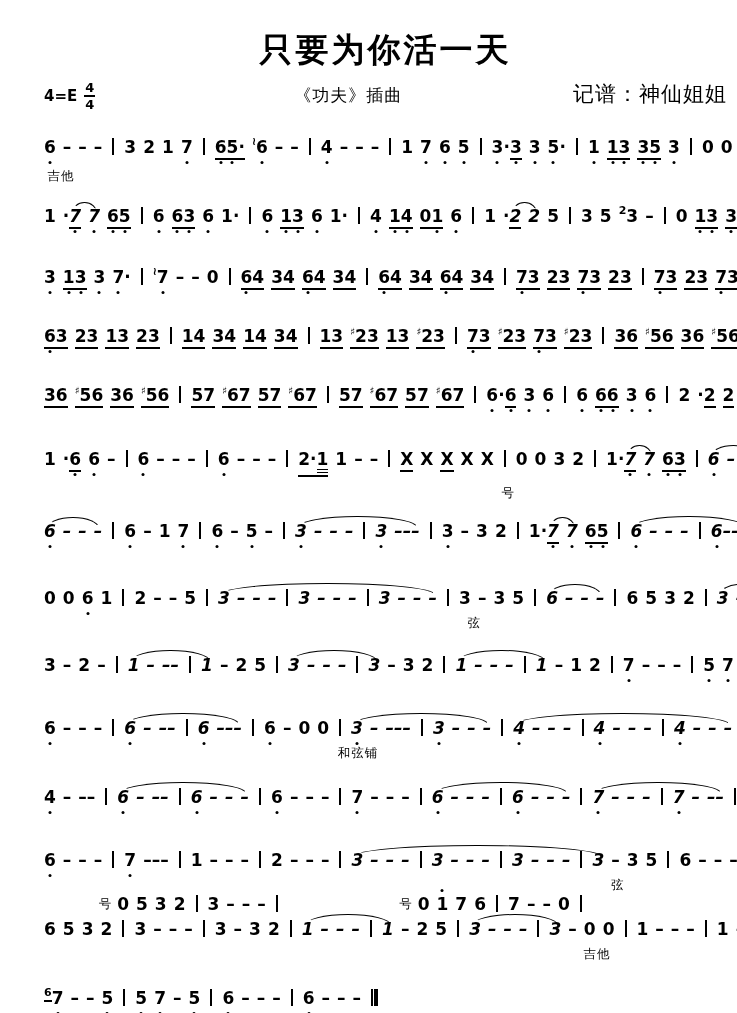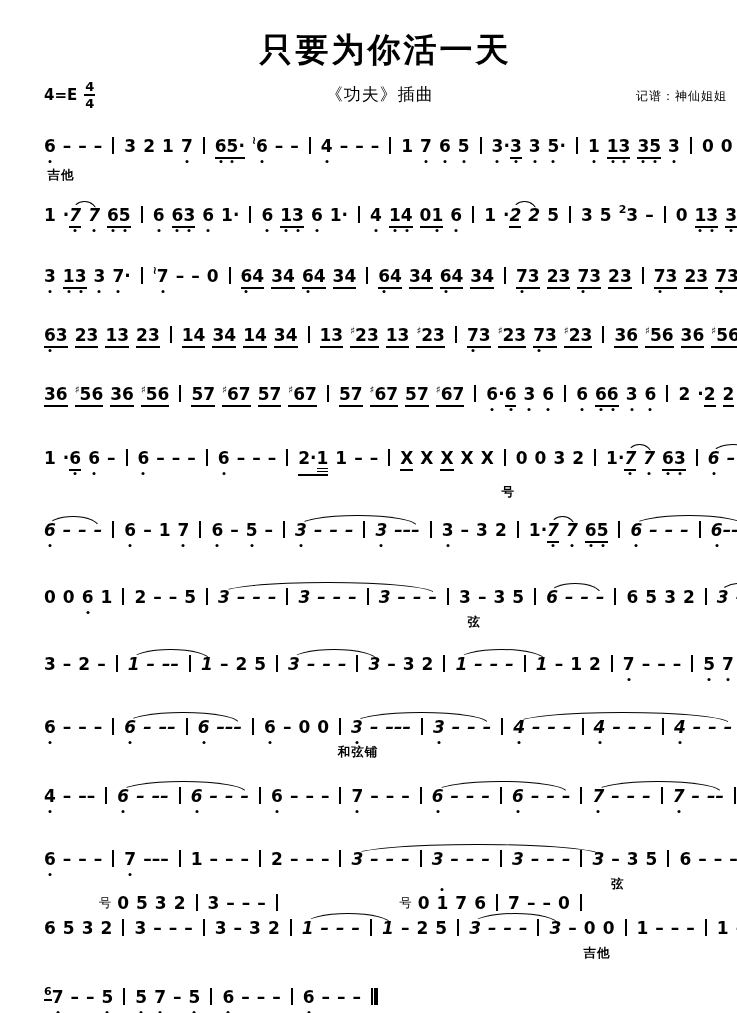--- a/index.html
+++ b/index.html
@@ -12,21 +12,21 @@
   
   .title{
     text-align:center;font-size:33px;font-weight:bold;letter-spacing:3px;
     margin:8px 0 10px 0;line-height:1.2;
   }
   .subrow{display:flex;align-items:baseline;justify-content:space-between;margin-bottom:16px;}
   .keysig{display:flex;align-items:center;font-size:15px;font-weight:bold;white-space:nowrap;}
   .ts{display:inline-flex;flex-direction:column;align-items:center;line-height:1;font-size:13px;font-weight:bold;margin-left:7px;}
   .ts-line{width:11px;height:2px;background:#000;margin:1px 0;}
   .subtitle{font-size:17px;letter-spacing:1px;transform:translateX(14px);text-align:center;}
-  .credit{font-size:12px;letter-spacing:1px;}
+  .credit{font-size:21px;letter-spacing:1px;}
   
   .lines{width:683px;}
   .line{position:relative;white-space:nowrap;padding:9px 0 9px 0;margin-bottom:27px;
         font-size:17px;font-weight:bold;line-height:1;}
   .line:nth-child(2),.line:nth-child(3),.line:nth-child(4){margin-bottom:19px;}
   .line:nth-child(5){margin-bottom:24px;}
   .line:nth-child(8){margin-bottom:31px;}
   .line:nth-child(10),.line:nth-child(12){margin-bottom:33px;}
   .line.twovoice{margin-top:30px;margin-bottom:31px;}
   .g{position:relative;display:inline-block;}
@@ -38,21 +38,21 @@
   .dash{display:inline-block;}
   .dot{display:inline-block;}
   .sharp{font-size:10px;vertical-align:7px;letter-spacing:0;}
   .grace{font-size:11px;vertical-align:8px;}
   .u1{display:inline-block;border-bottom:2px solid #000;padding-bottom:2px;}
   .u2{display:inline-block;border-bottom:4px double #000;padding-bottom:1px;}
   .slur{display:inline-block;position:relative;font-style:italic;}
   .slur::before{content:'';position:absolute;top:-6px;left:3px;right:3px;height:9px;
     border:1.6px solid transparent;border-top:1.6px solid #000;
     border-radius:50% 50% 0 0/100% 100% 0 0;}
-  .ml{position:absolute;top:100%;margin-top:1px;font-size:12.5px;font-weight:bold;letter-spacing:1px;}
+  .ml{position:absolute;top:100%;margin-top:1px;font-size:12.5px;font-weight:normal;letter-spacing:1px;}
   .uv{position:absolute;bottom:100%;margin-bottom:-2px;white-space:nowrap;font-size:17px;font-weight:bold;}
   .uvlabel{font-size:12.5px;font-weight:normal;margin-right:6px;vertical-align:2px;}
 </style>
 </head>
 <body>
 
 <div class="page">
   <h1 class="title">只要为你活一天</h1>
   <div class="subrow">
     <div class="keysig">

